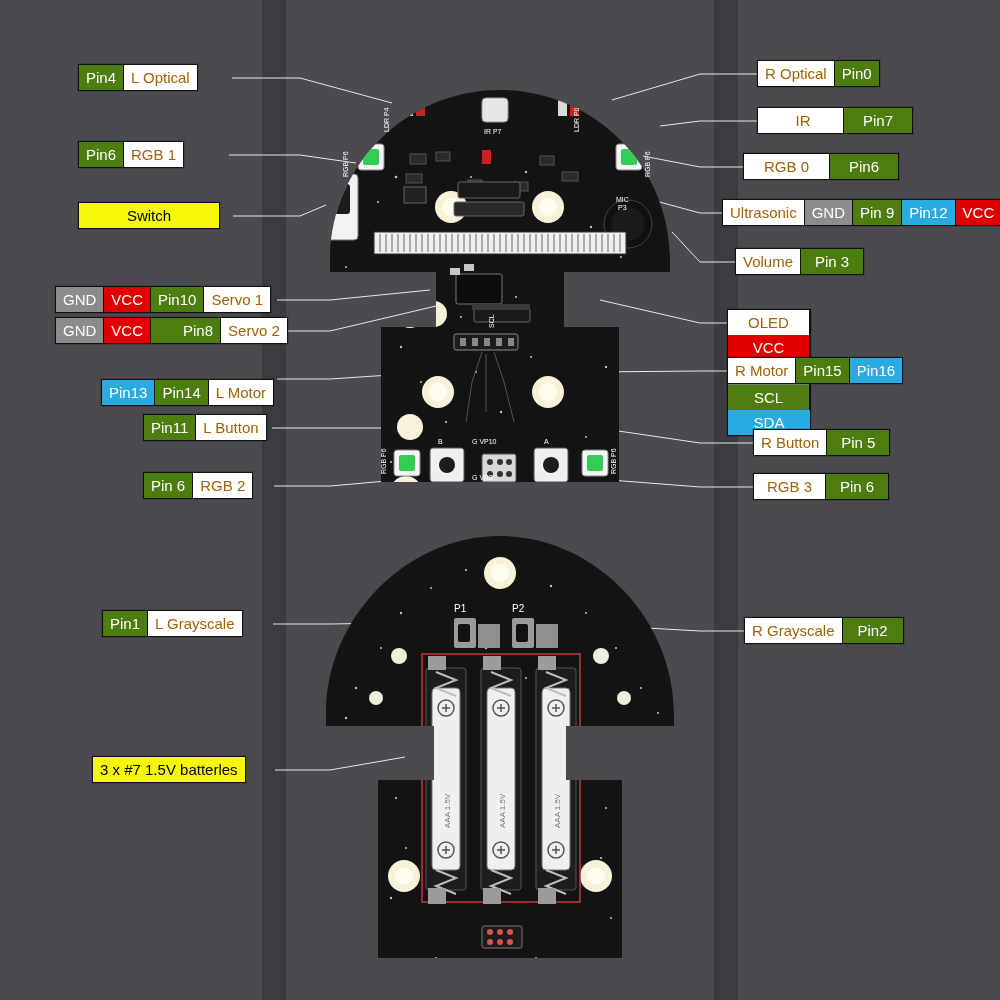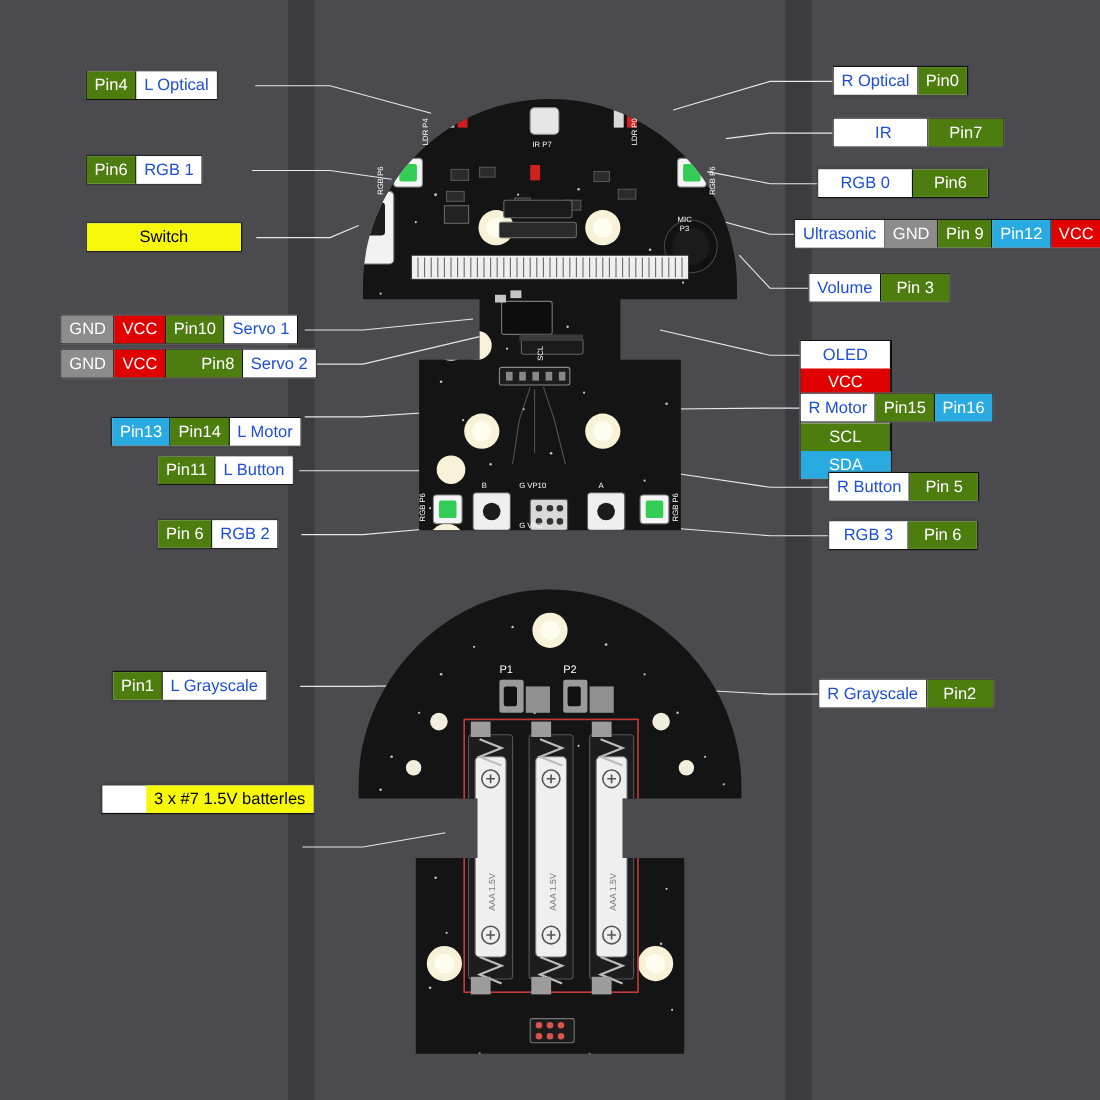--- a/index.html
+++ b/index.html
@@ -17,21 +17,21 @@
     position:absolute;display:flex;align-items:stretch;
     border:1px solid #111;background:#fff;box-sizing:border-box;
     font-size:15px;line-height:1;white-space:nowrap;
     box-shadow:0 0 0 0.5px rgba(0,0,0,.25);
   }
   .label .cell{
     display:flex;align-items:center;justify-content:center;
     padding:5px 7px;border-right:1px solid #111;box-sizing:border-box;
   }
   .label .cell:last-child{border-right:none;}
-  .c-white{background:#ffffff;color:#1d4ed8;}
+  .c-white{background:#ffffff;color:#a16207;}
   .c-green{background:#4d7c0f;color:#fff;}
   .c-red{background:#e00000;color:#fff;}
   .c-blue{background:#29abe2;color:#fff;}
   .c-gray{background:#8c8c8c;color:#fff;}
   .c-yellow{background:#f7f70a;color:#000;}
 
   
   .lines{position:absolute;left:0;top:0;width:1000px;height:1000px;pointer-events:none;}
 
   
@@ -494,20 +494,20 @@
 <div class="label" style="left:753px;top:473px;">
   <div class="cell c-white" style="min-width:72px;">RGB 3</div>
   <div class="cell c-green" style="min-width:62px;">Pin 6</div>
 </div>
 
 <div class="label" style="left:102px;top:610px;">
   <div class="cell c-green">Pin1</div>
   <div class="cell c-white">L Grayscale</div>
 </div>
 
-<div class="label" style="left:92px;top:713px;padding-left:40px;">
+<div class="label" style="left:92px;top:756px;">
   <div class="cell c-yellow">3 x #7 1.5V batterles</div>
 </div>
 
 <div class="label" style="left:744px;top:617px;">
   <div class="cell c-white">R Grayscale</div>
   <div class="cell c-green" style="min-width:60px;">Pin2</div>
 </div>
 
 </body></html>

